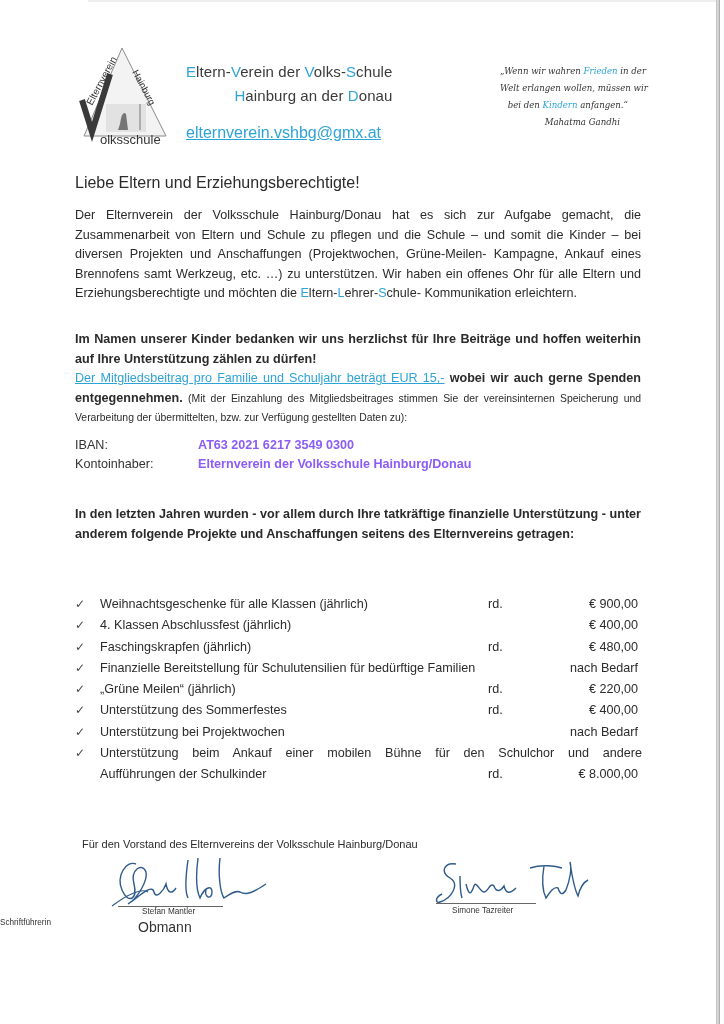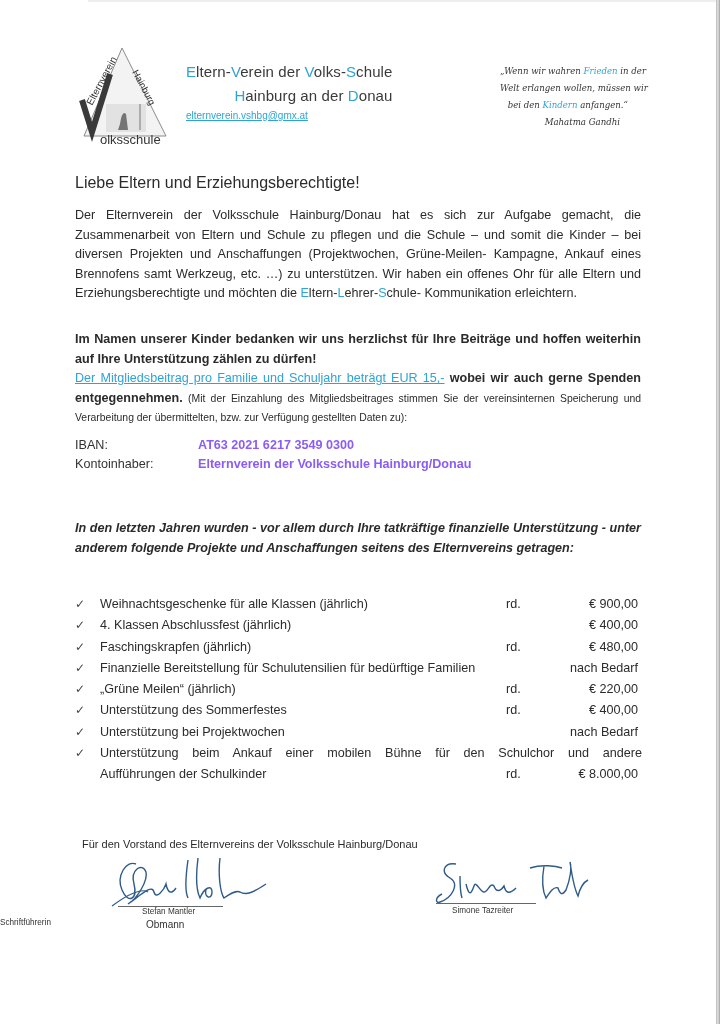--- a/index.html
+++ b/index.html
@@ -8,21 +8,21 @@
 
     .page-edge-right { position: absolute; left: 716px; top: 0; width: 4px; height: 1024px;
       background: linear-gradient(to right, #b8b8b8, #e4e4e4 50%, #9c9c9c); }
     .page-edge-top { position: absolute; left: 88px; top: 0; width: 628px; height: 2px; background: #eeeeee; }
 
     
     .logo { position: absolute; left: 70px; top: 44px; width: 104px; height: 104px; }
     .title-block { position: absolute; left: 186px; top: 60px; }
     .title-line { font-size: 15px; line-height: 24px; color: #3a3a3a; letter-spacing: 0.1px; white-space: nowrap; text-align: right; }
     .accent { color: #2ea3d6; }
-    .email { display: block; margin-top: 2px; font-size: 10px; color: #2ea3d6; text-decoration: underline; }
+    .email { display: block; margin-top: 16px; font-size: 16px; color: #2ea3d6; text-decoration: underline; }
 
     .quote { position: absolute; left: 500px; top: 63px; width: 150px; text-align: right;
       font-family: "DejaVu Serif", serif; font-style: italic; font-size: 8.6px; line-height: 17px; color: #333; }
     .quote .ql { display: block; white-space: nowrap; }
     .quote .ql1 { margin-right: 12px; }
     .quote .ql2 { margin-right: 12px; }
     .quote .ql3 { margin-right: 22px; }
     .quote .ql4 { margin-right: 30px; }
 
     
@@ -32,37 +32,37 @@
     .bold { font-weight: bold; }
     .p2 { top: 330px; }
     .link-blue { color: #2ea3d6; text-decoration: underline; font-weight: normal; }
     .small { font-size: 10.4px; font-weight: normal; }
 
     .bank { position: absolute; left: 75px; top: 436px; font-size: 12.6px; line-height: 19px; }
     .bank-row { display: flex; }
     .bank-label { width: 123px; color: #333; }
     .bank-value { font-weight: bold; color: #8b5cf6; }
 
-    .p3 { top: 519px; font-weight: bold; font-style: italic; }
+    .p3 { top: 505px; font-weight: bold; }
 
     .items { position: absolute; left: 75px; top: 594px; width: 567px; font-size: 12.6px; line-height: 21.3px; }
     .item { position: relative; display: flex; }
     .check { width: 25px; color: #444; font-size: 12px; }
     .item-text { flex: 1; white-space: nowrap; }
-    .item-rd { position: absolute; left: 431px; }
+    .item-rd { position: absolute; left: 413px; }
     .item-amount { position: absolute; right: 4px; text-align: left; }
     .item-wide .item-text { white-space: normal; text-align: justify; text-align-last: justify; }
     .item-cont { padding-left: 25px; position: relative; }
 
     
     .sig-caption { position: absolute; left: 75px; top: 838px; font-size: 11px; color: #2b2b2b; white-space: nowrap; padding-left: 7px; }
     .sig1 { position: absolute; left: 108px; top: 854px; width: 165px; height: 58px; }
     .sig1-line { position: absolute; left: 118px; top: 906px; width: 105px; height: 1px; background: #666; }
     .sig1-name { position: absolute; left: 142px; top: 907px; font-size: 8.2px; color: #333; }
-    .sig1-role { position: absolute; left: 146px; top: 919px; font-size: 10px; color: #333; text-align: right; }
+    .sig1-role { position: absolute; left: 138px; top: 919px; font-size: 14px; color: #333; text-align: right; }
 
     .sig2 { position: absolute; left: 430px; top: 858px; width: 160px; height: 52px; }
     .sig2-line { position: absolute; left: 436px; top: 903px; width: 100px; height: 1px; background: #666; }
     .sig2-name { position: absolute; left: 452px; top: 906px; font-size: 8.2px; color: #333; }
     .sig2-role { position: absolute; left: 456px, top: 918px; font-size: 8.2px; color: #333; }
   </style>
 </head>
 <body>
 
 <div class="page-edge-top"></div>

